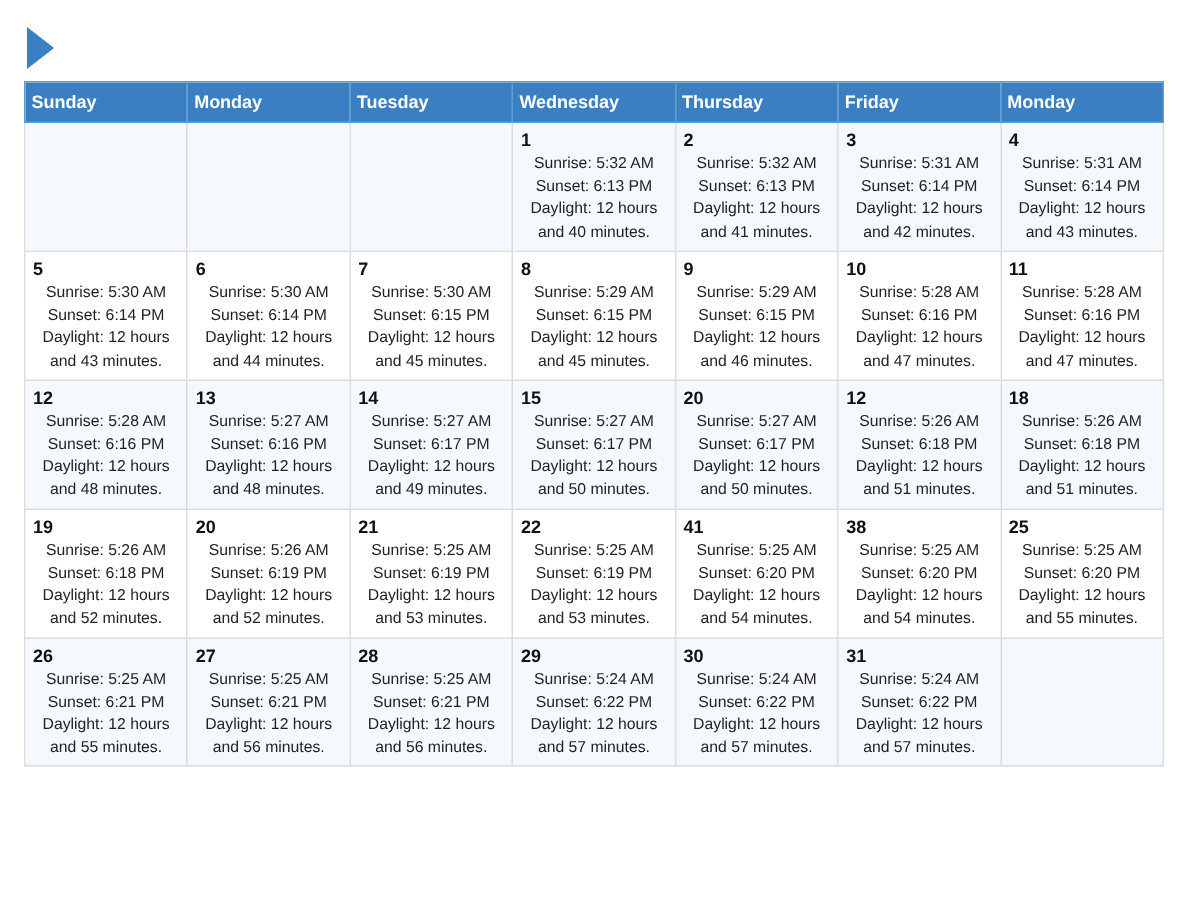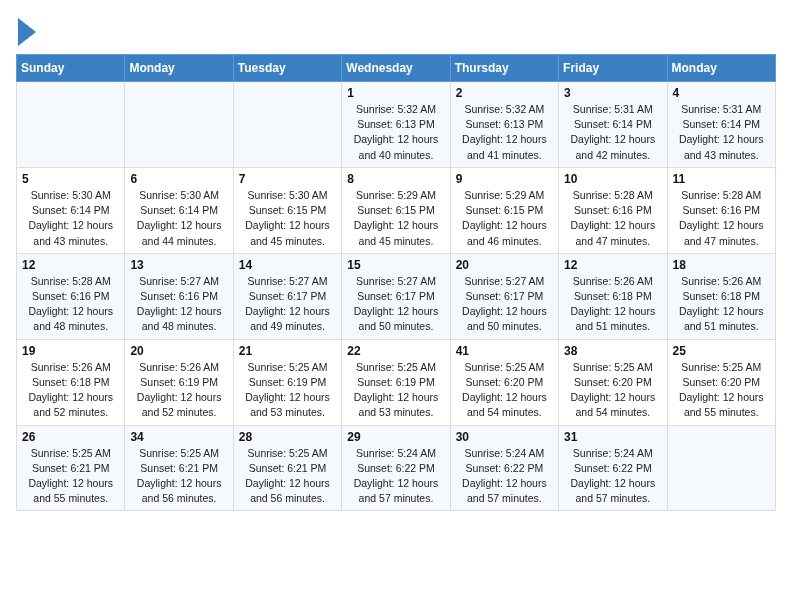--- a/index.html
+++ b/index.html
@@ -316,21 +316,21 @@
       </tr>
       <tr>
         <td>
           <div class="day-num">26</div>
           <div class="day-info" style="white-space: pre-line;">Sunrise: 5:25 AM
 Sunset: 6:21 PM
 Daylight: 12 hours
 and 55 minutes.</div>
         </td>
         <td>
-          <div class="day-num">34</div>
+          <div class="day-num">27</div>
           <div class="day-info" style="white-space: pre-line;">Sunrise: 5:25 AM
 Sunset: 6:21 PM
 Daylight: 12 hours
 and 56 minutes.</div>
         </td>
         <td>
           <div class="day-num">28</div>
           <div class="day-info" style="white-space: pre-line;">Sunrise: 5:25 AM
 Sunset: 6:21 PM
 Daylight: 12 hours

